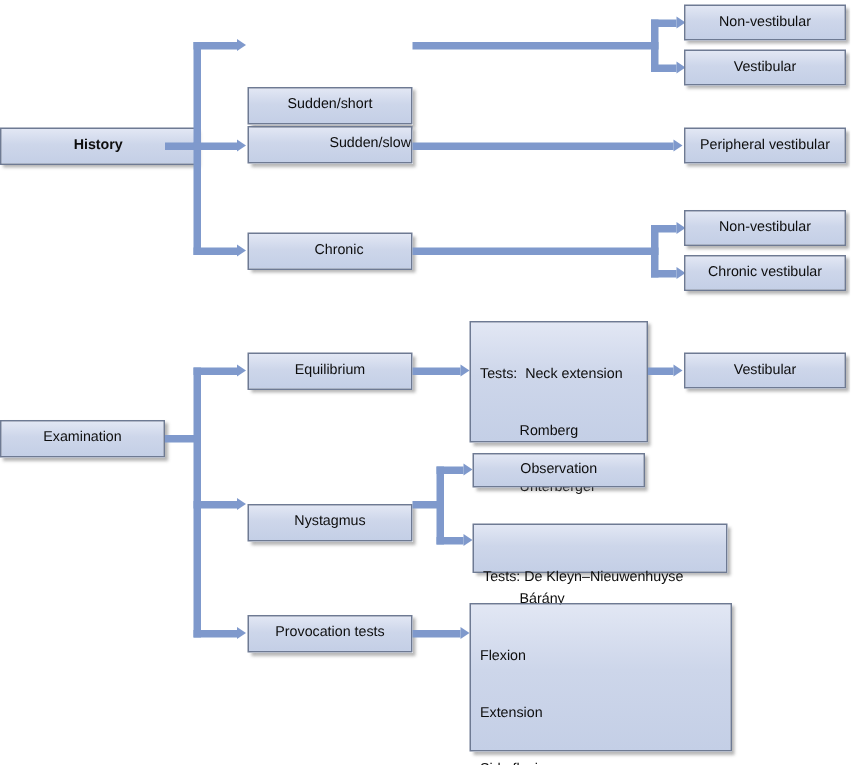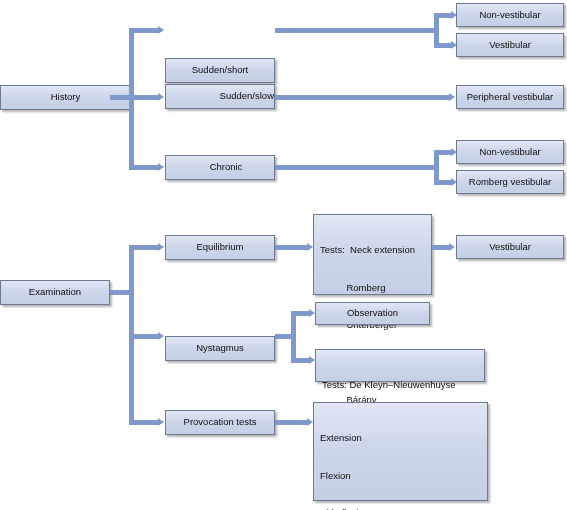--- a/index.html
+++ b/index.html
@@ -51,21 +51,21 @@
     border-top: 4.5px solid transparent;
     border-bottom: 4.5px solid transparent;
     border-left: 6px solid #7f99cc;
   }
 </style>
 </head>
 <body>
 
 <div id="canvas">
 
-  <div class="box center" style="left:0px; top:85px; width:131px; height:25px;">
+  <div class="box center" style="left:0px; top:85px; width:131px; height:25px;font-weight:bold;">
     <span>History</span>
   </div>
 
   <div class="seg" style="left:110px; top:94.5px; width:22px; height:5px;"></div>
 
   <div class="seg" style="left:129px; top:28px; width:5px; height:142px;"></div>
 
   <div class="seg" style="left:129px; top:28px; width:29px; height:5px;"></div>
   <div class="arrow" style="left:158px; top:26px;"></div>
 
@@ -114,21 +114,21 @@
   <div class="seg" style="left:434px; top:150px; width:17px; height:5px;"></div>
   <div class="arrow" style="left:451px; top:148px;"></div>
   <div class="seg" style="left:434px; top:180px; width:17px; height:5px;"></div>
   <div class="arrow" style="left:451px; top:178px;"></div>
 
   <div class="box center" style="left:456px; top:140px; width:108px; height:24px;">
     <span>Non-vestibular</span>
   </div>
 
   <div class="box center" style="left:456px; top:170px; width:108px; height:24px;">
-    <span>Romberg vestibular</span>
+    <span>Chronic vestibular</span>
   </div>
 
   <div class="box center" style="left:0px; top:280px; width:110px; height:25px;">
     <span>Examination</span>
   </div>
 
   <div class="seg" style="left:110px; top:289.5px; width:22px; height:5px;"></div>
   <div class="seg" style="left:129px; top:245px; width:5px; height:180px;"></div>
 
   <div class="seg" style="left:129px; top:245px; width:29px; height:5px;"></div>
@@ -183,22 +183,22 @@
   </div>
 
   <div class="box center" style="left:165px; top:410px; width:110px; height:25px;">
     <span>Provocation tests</span>
   </div>
 
   <div class="seg" style="left:275px; top:420px; width:32px; height:5px;"></div>
   <div class="arrow" style="left:307px; top:418px;"></div>
 
   <div class="box listbox" style="left:313px; top:402px; width:175px; height:99px;">
+    <span class="ln">Flexion</span>
     <span class="ln">Extension</span>
-    <span class="ln">Flexion</span>
     <span class="ln">Side flexion</span>
     
     
     
     
     
   </div>
 
 </div>
 

